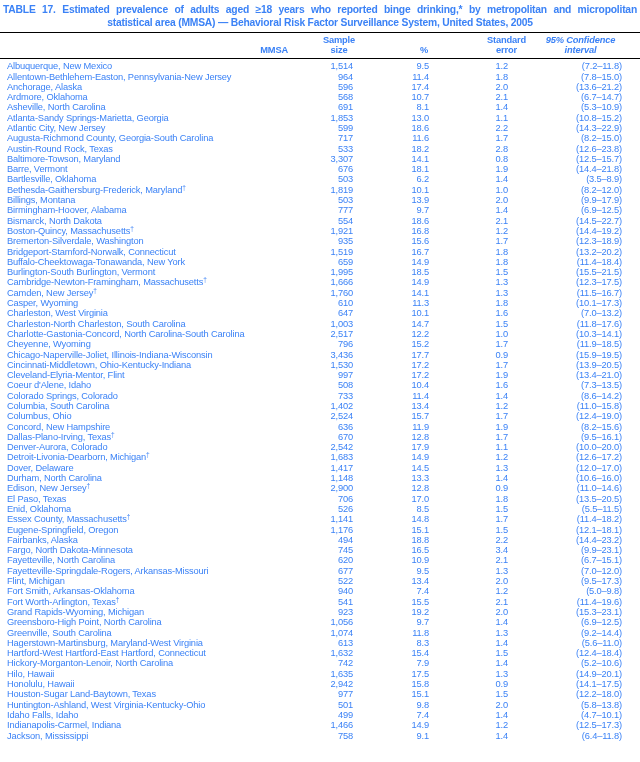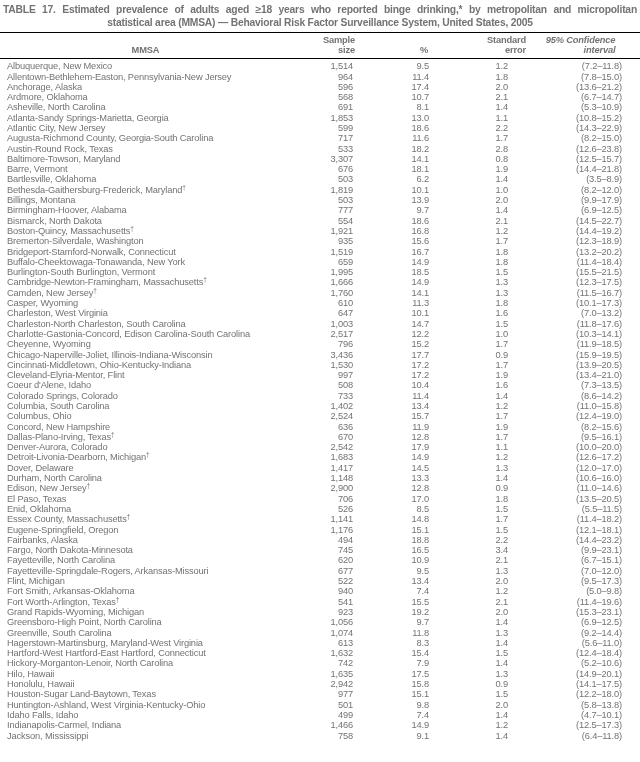--- a/index.html
+++ b/index.html
@@ -2,21 +2,21 @@
 <html><head>
 <meta charset="utf-8">
 <style>
   html, body { margin: 0; padding: 0; background: #ffffff; }
   .page {
     position: relative;
     width: 640px;
     height: 750px;
     overflow: hidden;
     background: #ffffff;
-    color: #737373;
+    color: #3b82f6;
     font-family: "Liberation Sans", "DejaVu Sans", sans-serif;
   }
   .title-block {
     padding: 3px 3px 0 3px;
     font-weight: bold;
     font-size: 10.3px;
     line-height: 13.4px;
     letter-spacing: -0.2px;
   }
   .title-block .l1 {
@@ -45,22 +45,22 @@
   thead th {
     font-weight: bold;
     font-size: 9.3px;
     line-height: 9.7px;
     letter-spacing: -0.15px;
     vertical-align: bottom;
     padding: 3px 0 3px 0;
     border-bottom: 1px solid #000;
     text-align: center;
   }
-  thead th.h-mmsa { text-align: center; padding-left: 3px; }
-  thead th .hb { display: inline-block; position: relative; text-align: right; }
+  thead th.h-mmsa { text-align: right; padding-left: 3px; }
+  thead th .hb { display: inline-block; position: relative; text-align: center; }
   thead th.h-sample .hb { left: 16px; }
   thead th.h-pct .hb { left: 28px; }
   thead th.h-se .hb { left: 33px; }
   thead th.h-ci .hb { left: 4px; font-style: italic; }
   tbody td {
     font-size: 9.3px;
     line-height: 10.3px;
     letter-spacing: -0.15px;
     white-space: nowrap;
     overflow: hidden;
@@ -294,21 +294,21 @@
           <td class="c-num c-ci">(7.0–13.2)</td>
         </tr>
         <tr>
           <td class="c-mmsa">Charleston-North Charleston, South Carolina</td>
           <td class="c-num c-sample">1,003</td>
           <td class="c-num c-pct">14.7</td>
           <td class="c-num c-se">1.5</td>
           <td class="c-num c-ci">(11.8–17.6)</td>
         </tr>
         <tr>
-          <td class="c-mmsa">Charlotte-Gastonia-Concord, Edison Carolina-South Carolina</td>
+          <td class="c-mmsa">Charlotte-Gastonia-Concord, North Carolina-South Carolina</td>
           <td class="c-num c-sample">2,517</td>
           <td class="c-num c-pct">12.2</td>
           <td class="c-num c-se">1.0</td>
           <td class="c-num c-ci">(10.3–14.1)</td>
         </tr>
         <tr>
           <td class="c-mmsa">Cheyenne, Wyoming</td>
           <td class="c-num c-sample">796</td>
           <td class="c-num c-pct">15.2</td>
           <td class="c-num c-se">1.7</td>

